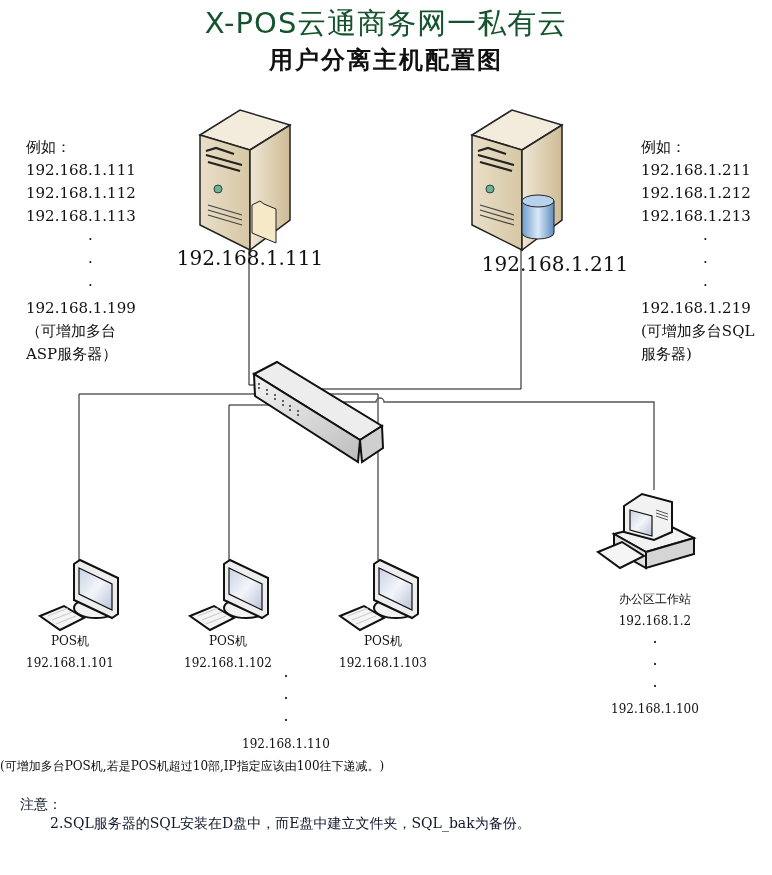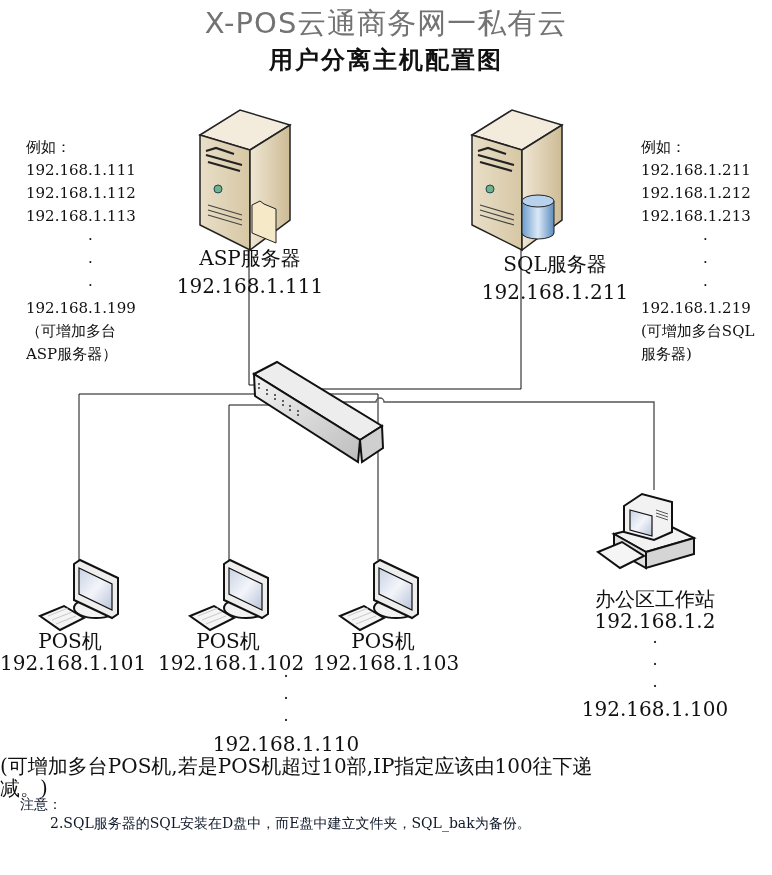--- a/index.html
+++ b/index.html
@@ -6,29 +6,29 @@
   body { width: 772px; height: 875px; position: relative; overflow: hidden;
          font-family: "DejaVu Serif", "Liberation Serif", serif; color: #111; }
   .abs { position: absolute; }
   #title1 { left: 0; width: 772px; top: 4px; text-align: center; font-size: 29px;
             font-family: "DejaVu Sans", "Liberation Sans", sans-serif; letter-spacing: 1px; }
   #title2 { left: 0; width: 772px; top: 44px; text-align: center; font-size: 24px; font-weight: bold;
             font-family: "DejaVu Sans", "Liberation Sans", sans-serif; color: #111; letter-spacing: 2px; }
   .list { font-size: 15px; line-height: 23px; }
   .list .dot { padding-left: 62px; line-height: 23px; }
   .srvlabel { font-size: 20px; text-align: center; line-height: 28px; }
-  .pclabel { font-size: 20px; text-align: center; line-height: 22px; }
+  .pclabel { font-size: 12px; text-align: center; line-height: 22px; }
   .dots { font-size: 16px; text-align: center; line-height: 22px; }
   #note { font-size: 14px; line-height: 19px; }
   svg#wires { position: absolute; left: 0; top: 0; }
 </style>
 </head>
 <body>
 
-<div id="title1" class="abs" style="color: #737373;">X-POS云通商务网一私有云</div>
+<div id="title1" class="abs" style="color: #14532d;">X-POS云通商务网一私有云</div>
 <div id="title2" class="abs">用户分离主机配置图</div>
 
 <svg id="wires" width="772" height="875" viewBox="0 0 772 875">
   <defs>
     <linearGradient id="srvFront" x1="0" y1="0" x2="1" y2="0">
       <stop offset="0" stop-color="#e9dfc8"></stop>
         <stop offset="1" stop-color="#d6c7a4"></stop>
     </linearGradient>
     <linearGradient id="srvSide" x1="0" y1="0" x2="1" y2="0">
       <stop offset="0" stop-color="#efe6d3"></stop>
@@ -159,25 +159,23 @@
   <div>192.168.1.213</div>
   <div class="dot">·</div>
   <div class="dot">·</div>
   <div class="dot">·</div>
   <div>192.168.1.219</div>
   <div>(可增加多台SQL</div>
   <div>服务器)</div>
 </div>
 
 <div class="abs srvlabel" style="left:150px; width:200px; top:244px;">
-  <div>ASP服务器</div>
   <div>192.168.1.111</div>
 </div>
 <div class="abs srvlabel" style="left:455px; width:200px; top:250px;">
-  <div>SQL服务器</div>
   <div>192.168.1.211</div>
 </div>
 
 <div class="abs pclabel" style="left:0px; width:140px; top:630px;">
   <div>POS机</div>
   <div>192.168.1.101</div>
 </div>
 <div class="abs pclabel" style="left:158px; width:140px; top:630px;">
   <div>POS机</div>
   <div>192.168.1.102</div>

